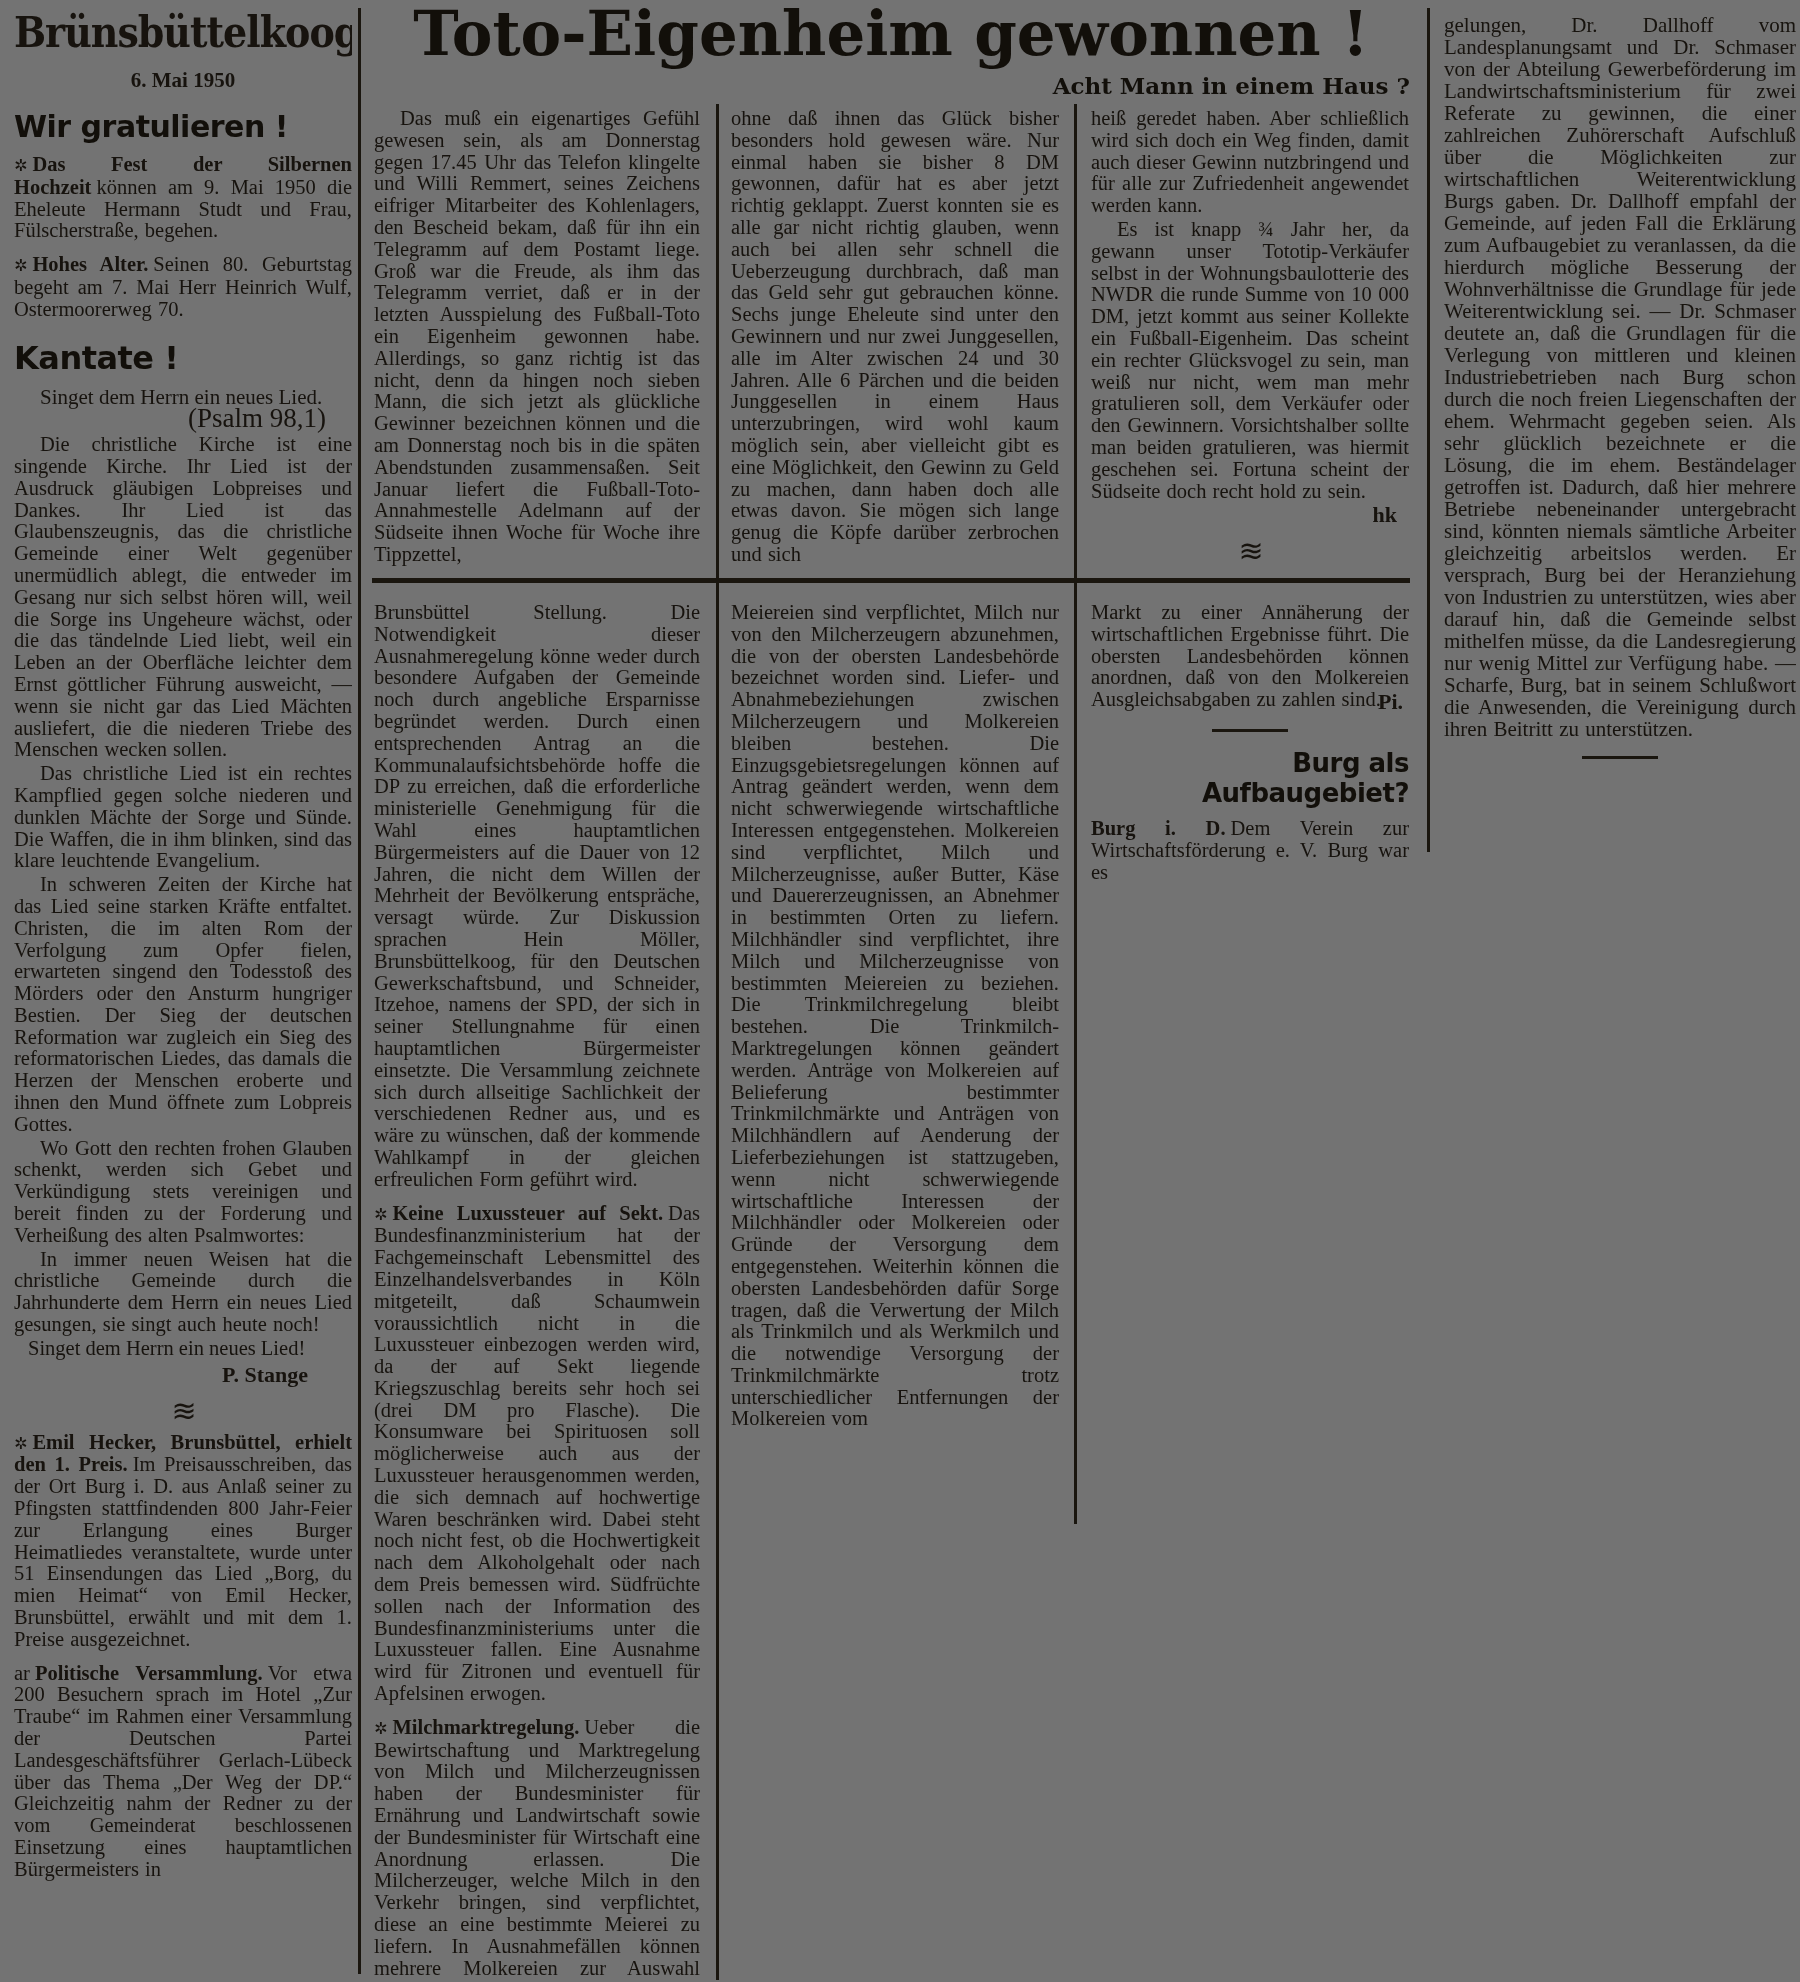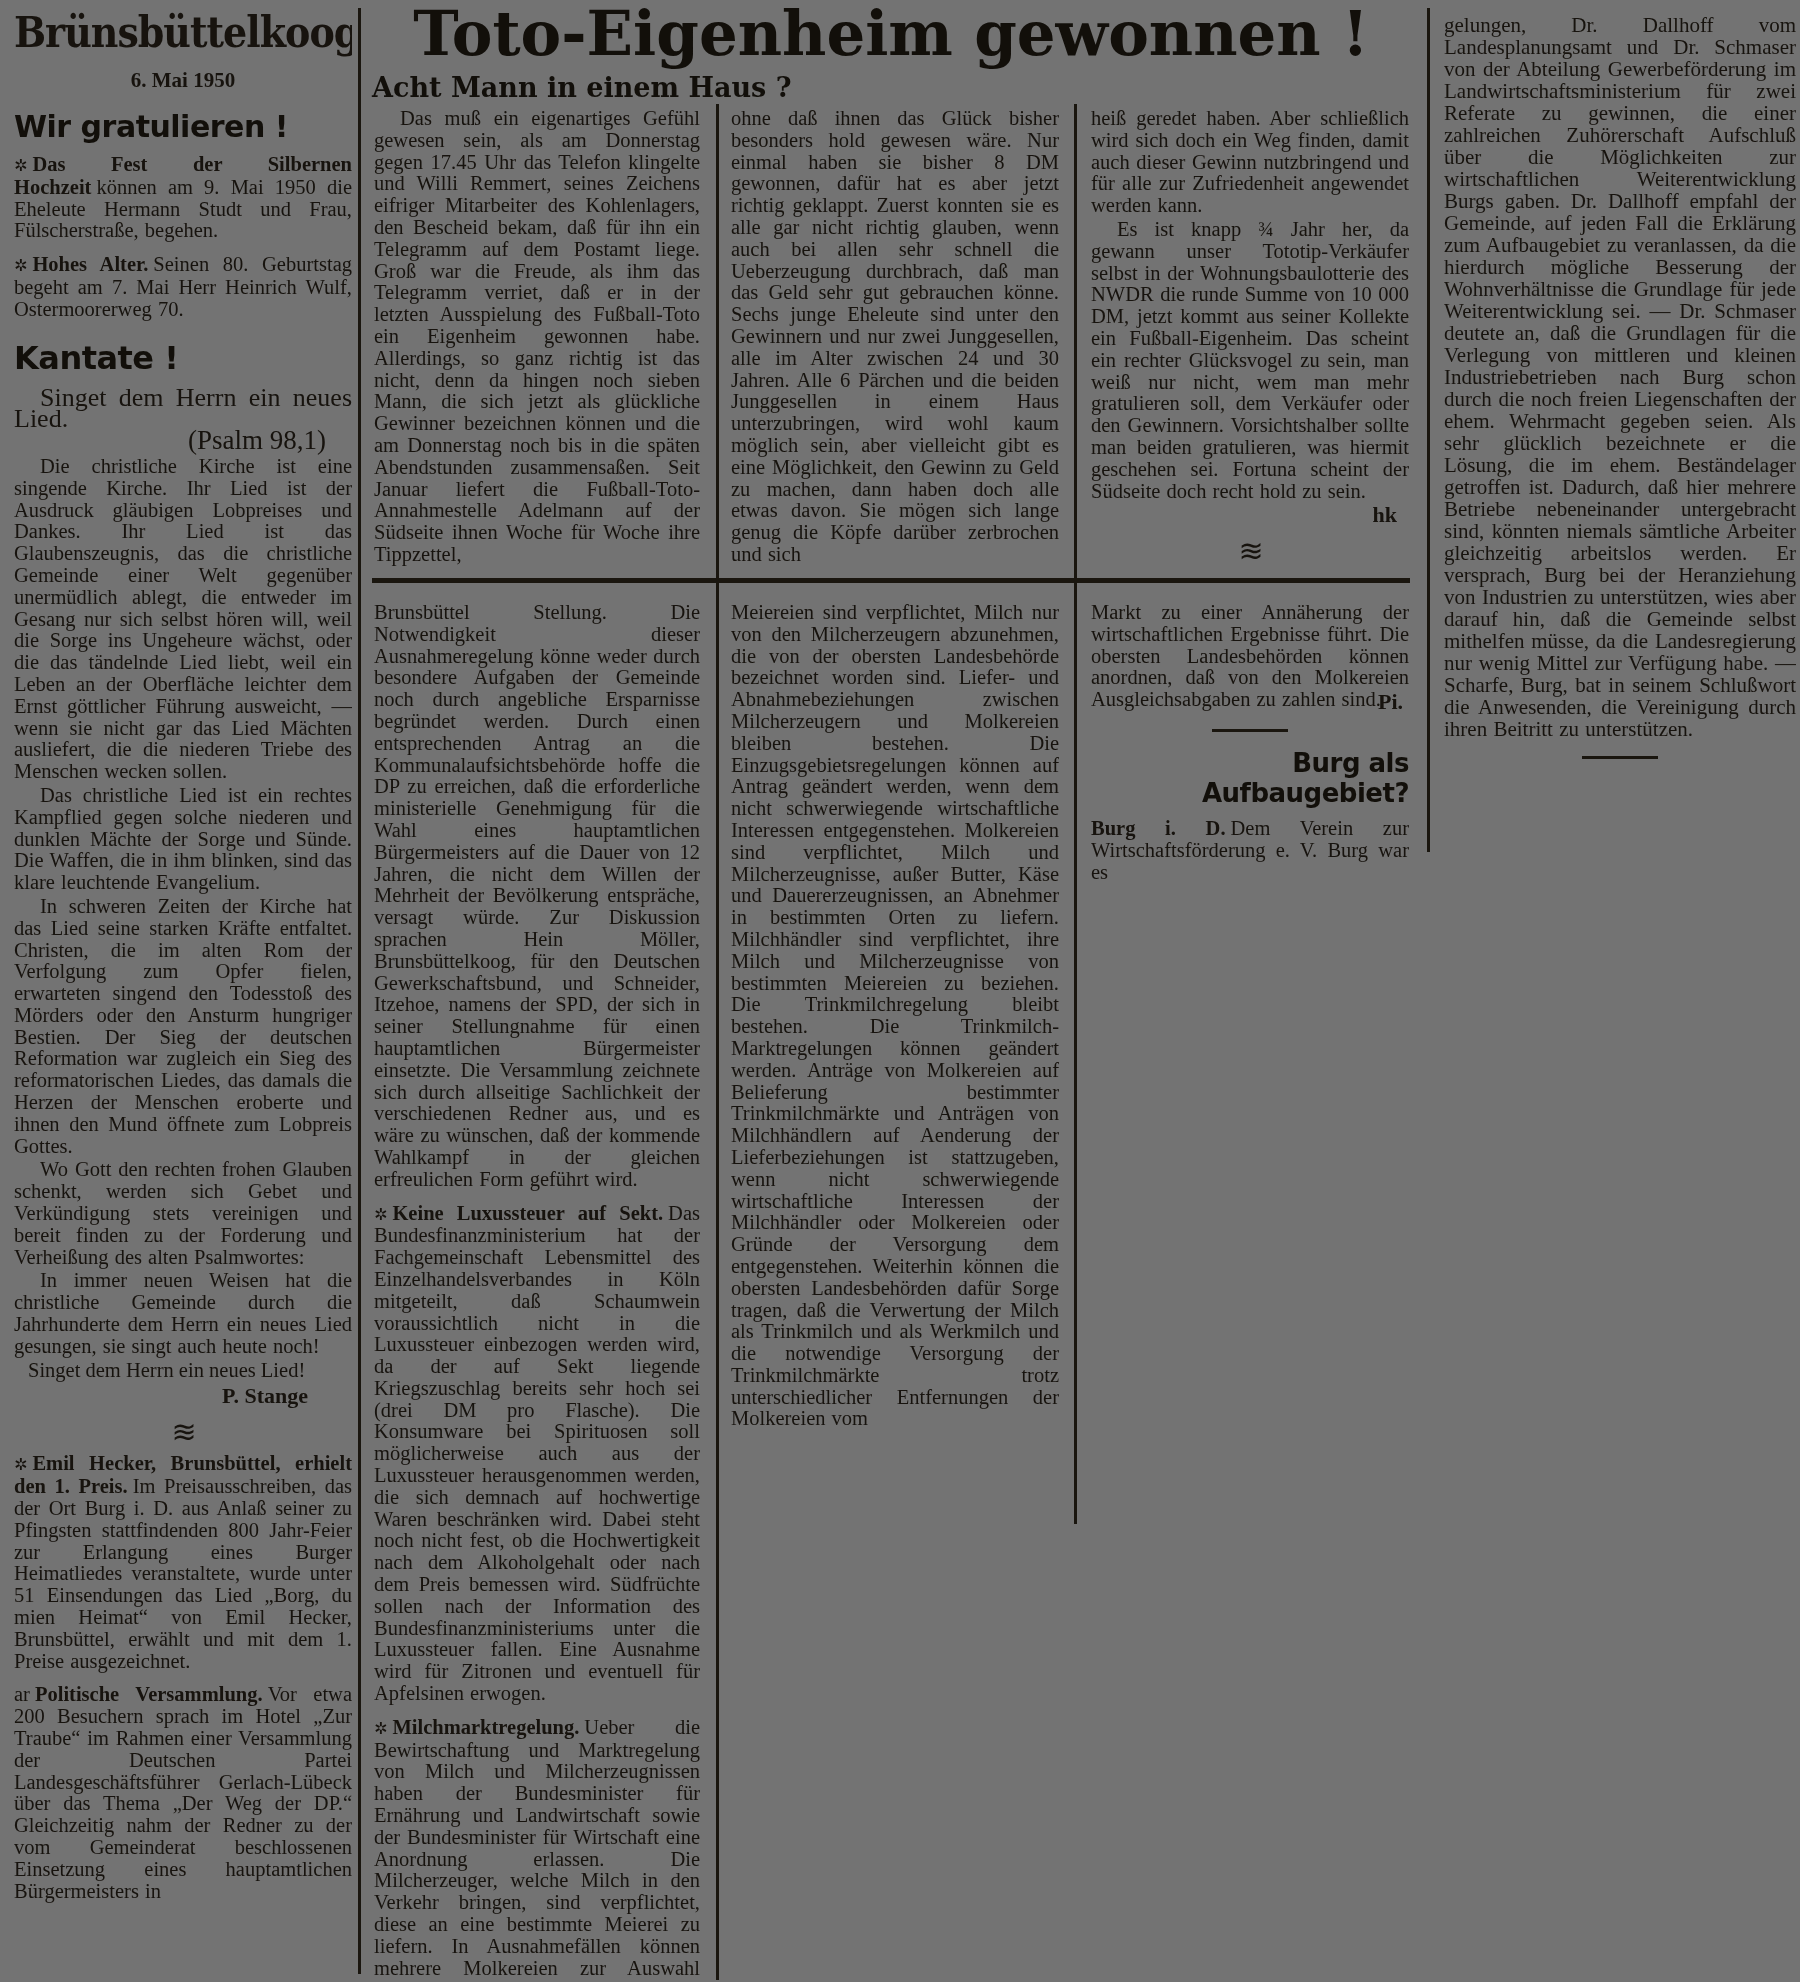--- a/index.html
+++ b/index.html
@@ -42,21 +42,21 @@
     font-family:"DejaVu Serif", serif; font-weight:bold;
     font-size:40px; letter-spacing:-1px; white-space:nowrap;
     transform:scaleY(1.12); transform-origin:left center;
   }
   .issue-date {
     text-align:center; font-weight:bold; font-size:21px; margin-top:16px;
   }
   .h-congrats { font-size:30px; margin:16px 0 10px 0; }
   .h-kantate { font-size:32px; margin:18px 0 10px 0; }
   .h-burg   { font-size:26px; text-align:right; margin:16px 0 10px 0; letter-spacing:-0.5px; }
-  .verse { font-size:26px; line-height:21.8px; text-indent:26px; }
+  .verse { font-size:21px; line-height:21.8px; text-indent:26px; }
   .verse-ref { font-size:27px; line-height:21.8px; text-align:right; padding-right:26px; margin-bottom:4px; }
   .closing-verse { font-size:20.5px; line-height:21.8px; text-indent:14px; margin-top:2px; }
   .sig { font-weight:bold; font-size:22px; line-height:22px; text-align:right; }
   .sig-stange { padding-right:44px; margin-top:4px; }
   .sig-hk { padding-right:12px; margin-top:2px; }
   .sig-pi { padding-right:6px; margin-top:-21.8px; }
   .squiggle {
     text-align:center; font-family:"DejaVu Sans", sans-serif;
     font-size:30px; line-height:30px; letter-spacing:-2px;
     margin:10px 0 6px 0;
@@ -64,21 +64,21 @@
   .headline {
     position:absolute; left:372px; top:0; width:1038px;
     font-family:"DejaVu Serif", serif; font-weight:bold;
     font-size:61px; line-height:68px; text-align:center;
     letter-spacing:0px; white-space:nowrap; color:#120f0a;
     transform:scaleY(1.02);
   }
   .subhead {
     position:absolute; left:372px; top:72px; width:1038px;
     font-family:"DejaVu Serif", serif; font-weight:bold;
-    font-size:27px; text-align:left; color:#120f0a;
+    font-size:23px; text-align:right; color:#120f0a;
   }
   .dash { border-top:3px solid #1a160f; width:76px; margin:16px auto 12px auto; }
   .itemgap { margin-top:12px; }
 </style>
 </head>
 <body>
 
 <div class="page">
 
   <div class="col" id="col1" style="left:14px; top:8px; width:338px; height:1968px;">

